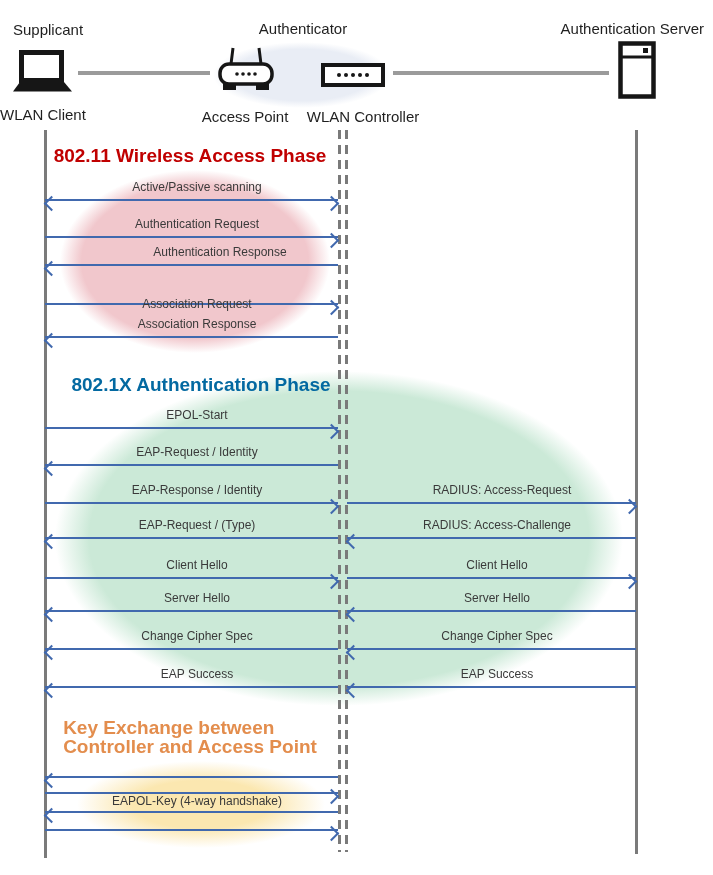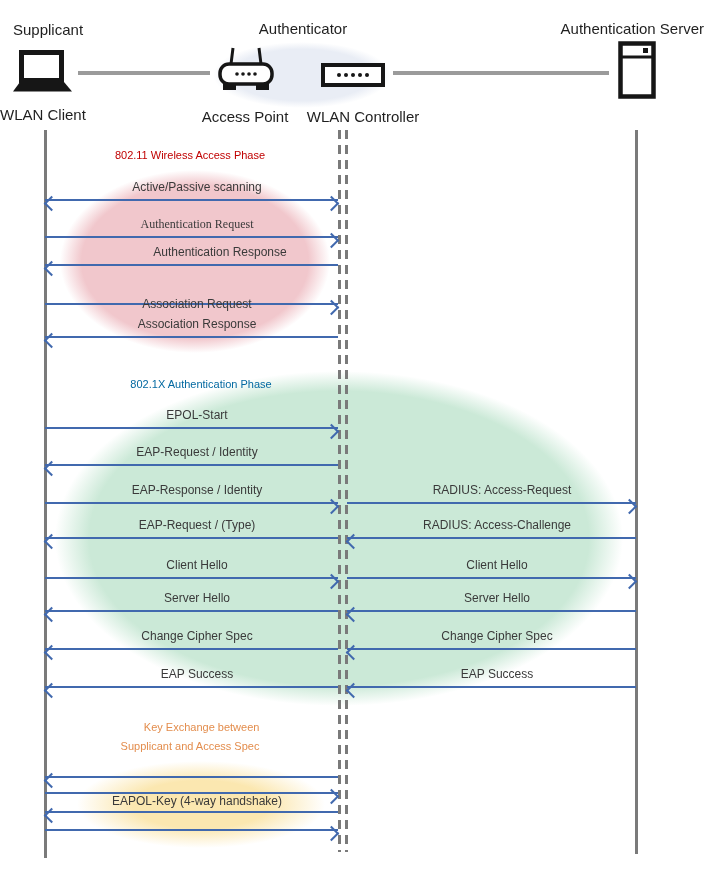--- a/index.html
+++ b/index.html
@@ -22,22 +22,22 @@
   
   .header-ellipse{z-index:3;}
   
   .icon{position:absolute;z-index:5;line-height:0;}
   
   .role-label,.device-label{
     position:absolute;font-size:15px;color:#1f1f1f;z-index:6;white-space:nowrap;
   }
   .centered{transform:translateX(-50%);}
   .phase-title{
-    position:absolute;transform:translateX(-50%);font-size:11px;z-index:6;
-    white-space:nowrap;text-align:right;line-height:19px;
+    position:absolute;transform:translateX(-50%);font-size:19px;z-index:6;
+    white-space:nowrap;text-align:left;line-height:19px;font-weight:bold;
   }
   
   .arrow{position:absolute;height:0;border-top:2px solid var(--arrow);z-index:5;}
   .head-r,.head-l{position:absolute;width:9px;height:9px;}
   .head-r{right:1px;top:-3.5px;border-top:2.5px solid var(--arrow);border-right:2.5px solid var(--arrow);transform:rotate(45deg);}
   .head-l{left:1px;top:-3.5px;border-bottom:2.5px solid var(--arrow);border-left:2.5px solid var(--arrow);transform:rotate(45deg);}
   .msg-label{
     position:absolute;transform:translateX(-50%);font-size:12px;color:var(--labeltext);
     white-space:nowrap;z-index:6;text-align:right;
   }
@@ -104,33 +104,33 @@
 
   <div class="lifeline" style="left:44px;top:130px;height:728px"></div>
   <div class="lifeline dashed" style="left:338px;top:130px;height:722px"></div>
   <div class="lifeline dashed" style="left:345px;top:130px;height:722px"></div>
   <div class="lifeline" style="left:635px;top:130px;height:724px"></div>
 
   <div class="phase-title" style="left: 190px; top: 146px; color: rgb(192, 0, 0);">802.11 Wireless Access Phase</div>
   <div class="phase-title" style="left: 201px; top: 375px; color: #0369a1;">802.1X Authentication Phase</div>
   <div class="phase-title" style="left: 190px; top: 718px; color: rgb(227, 141, 77);">
     <div>Key Exchange between</div>
-    <div>Supplicant and Access Spec</div>
+    <div>Controller and Access Point</div>
   </div>
 
   <div id="messages-layer">
       <div class="arrow" style="left: 45px; width: 293px; top: 199px;">
         <span class="head-r"></span>
         <span class="head-l"></span>
       </div>
       <div class="msg-label" style="left: 197px; top: 180px;">Active/Passive scanning</div>
       <div class="arrow" style="left: 45px; width: 293px; top: 236px;">
         <span class="head-r"></span>
       </div>
-      <div class="msg-label" style="left: 197px; top: 217px; font-family: Liberation Serif, serif;">Authentication Request</div>
+      <div class="msg-label" style="left: 197px; top: 217px;">Authentication Request</div>
       <div class="arrow" style="left: 45px; width: 293px; top: 264px;">
         <span class="head-l"></span>
       </div>
       <div class="msg-label" style="left: 197px; top: 245px; margin-left: 23px;">Authentication Response</div>
       <div class="arrow" style="left: 45px; width: 293px; top: 303px;">
         <span class="head-r"></span>
       </div>
       <div class="msg-label" style="left: 197px; top: 284px; margin-top: 13px;">Association Request</div>
       <div class="arrow" style="left: 45px; width: 293px; top: 336px;">
         <span class="head-l"></span>

